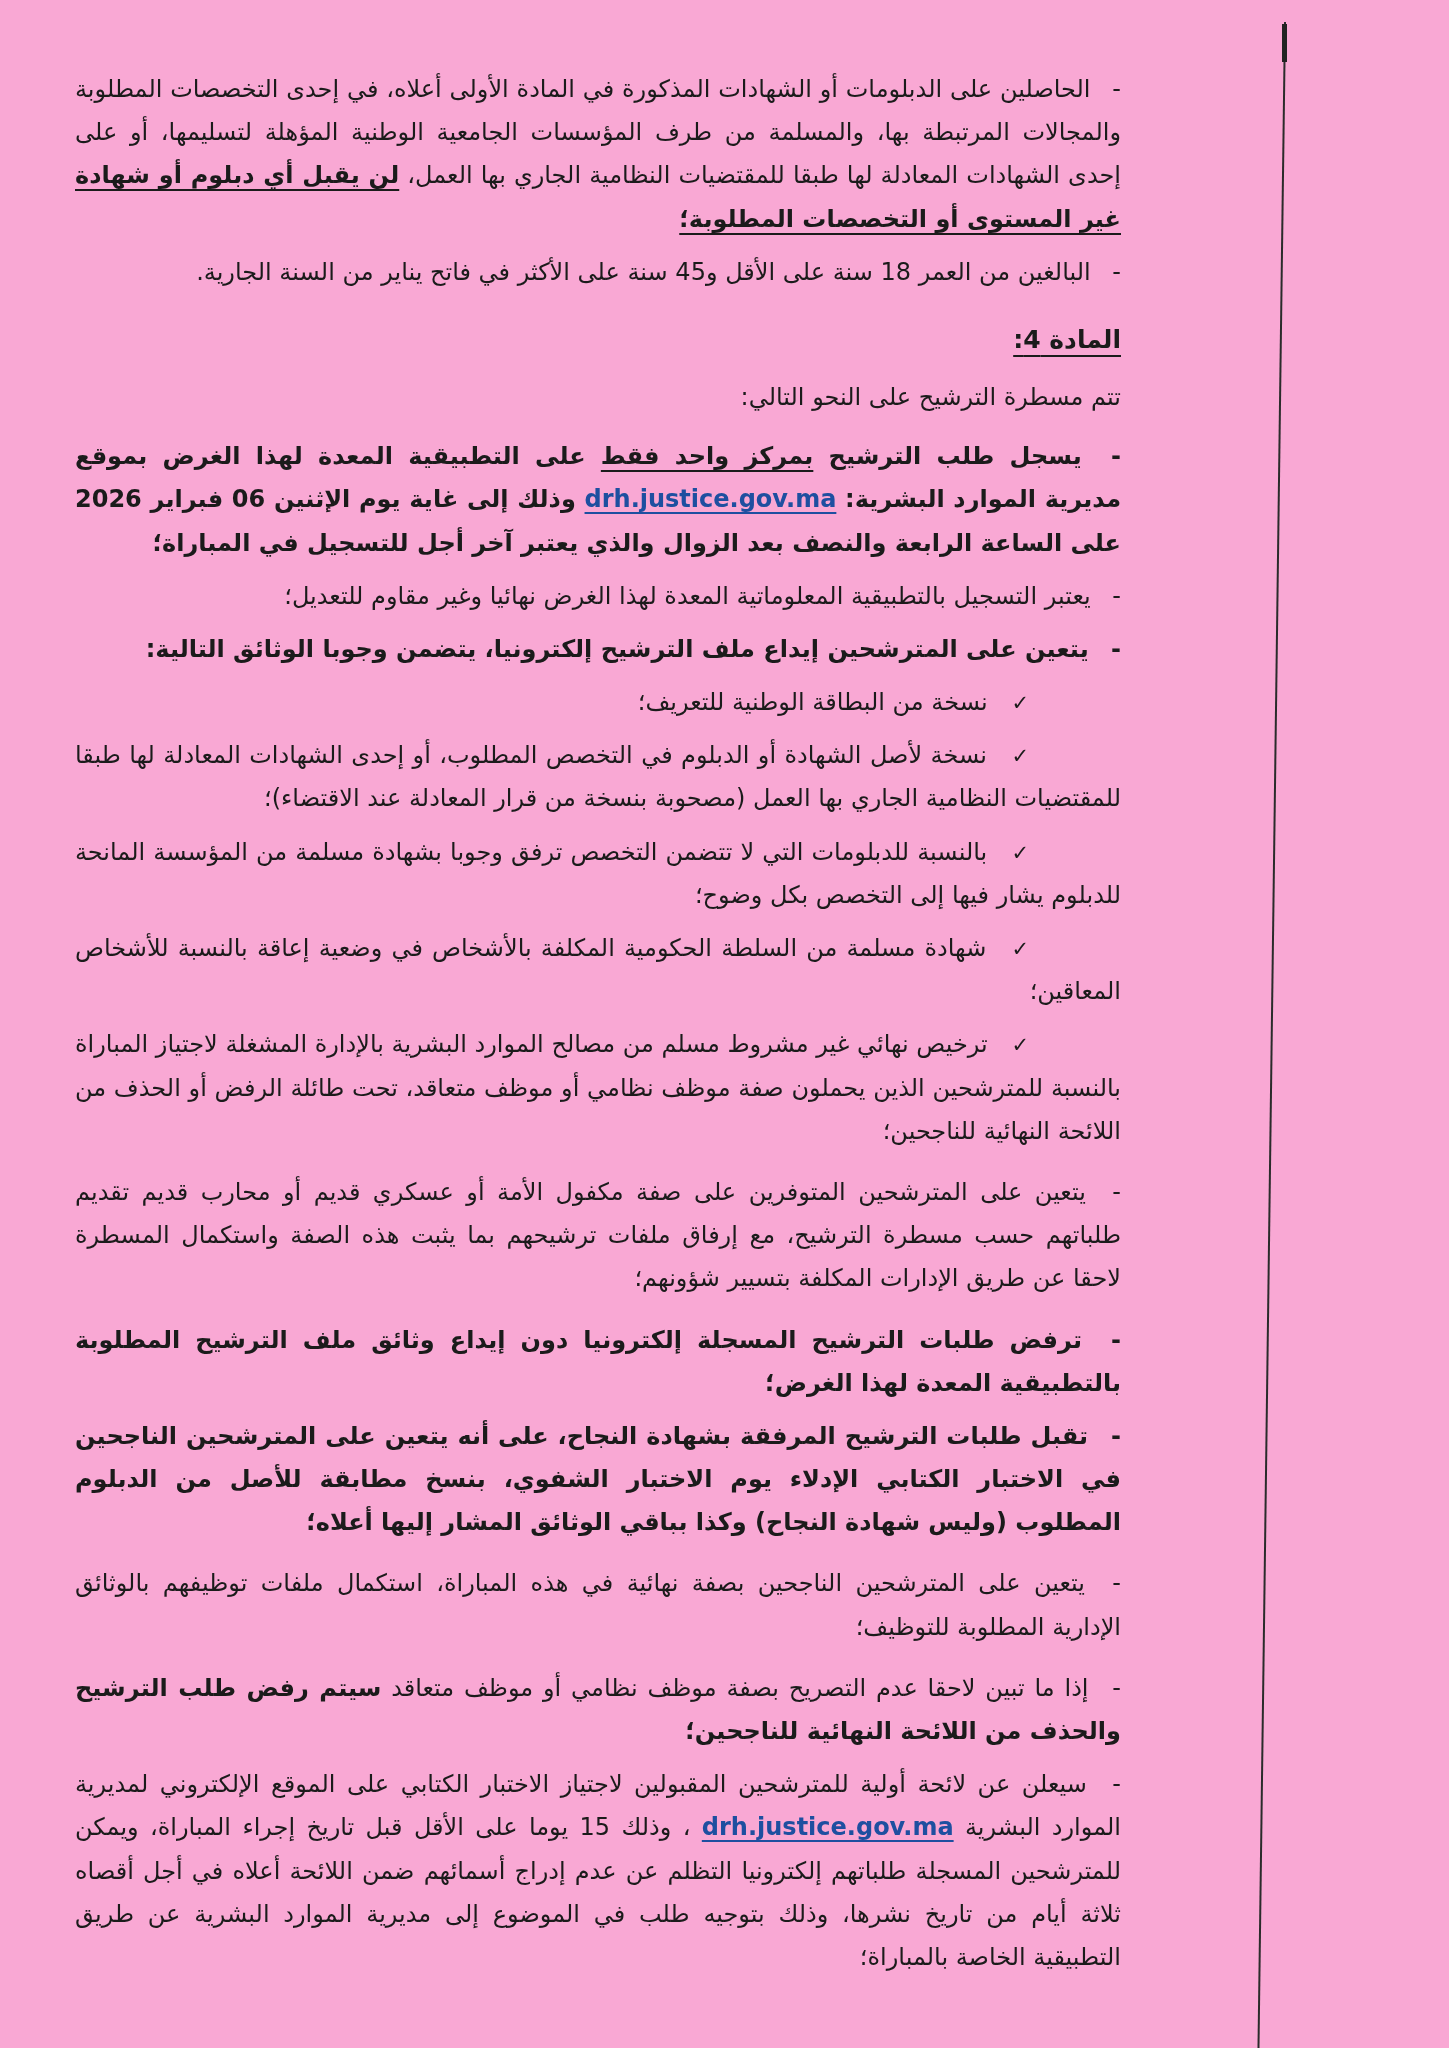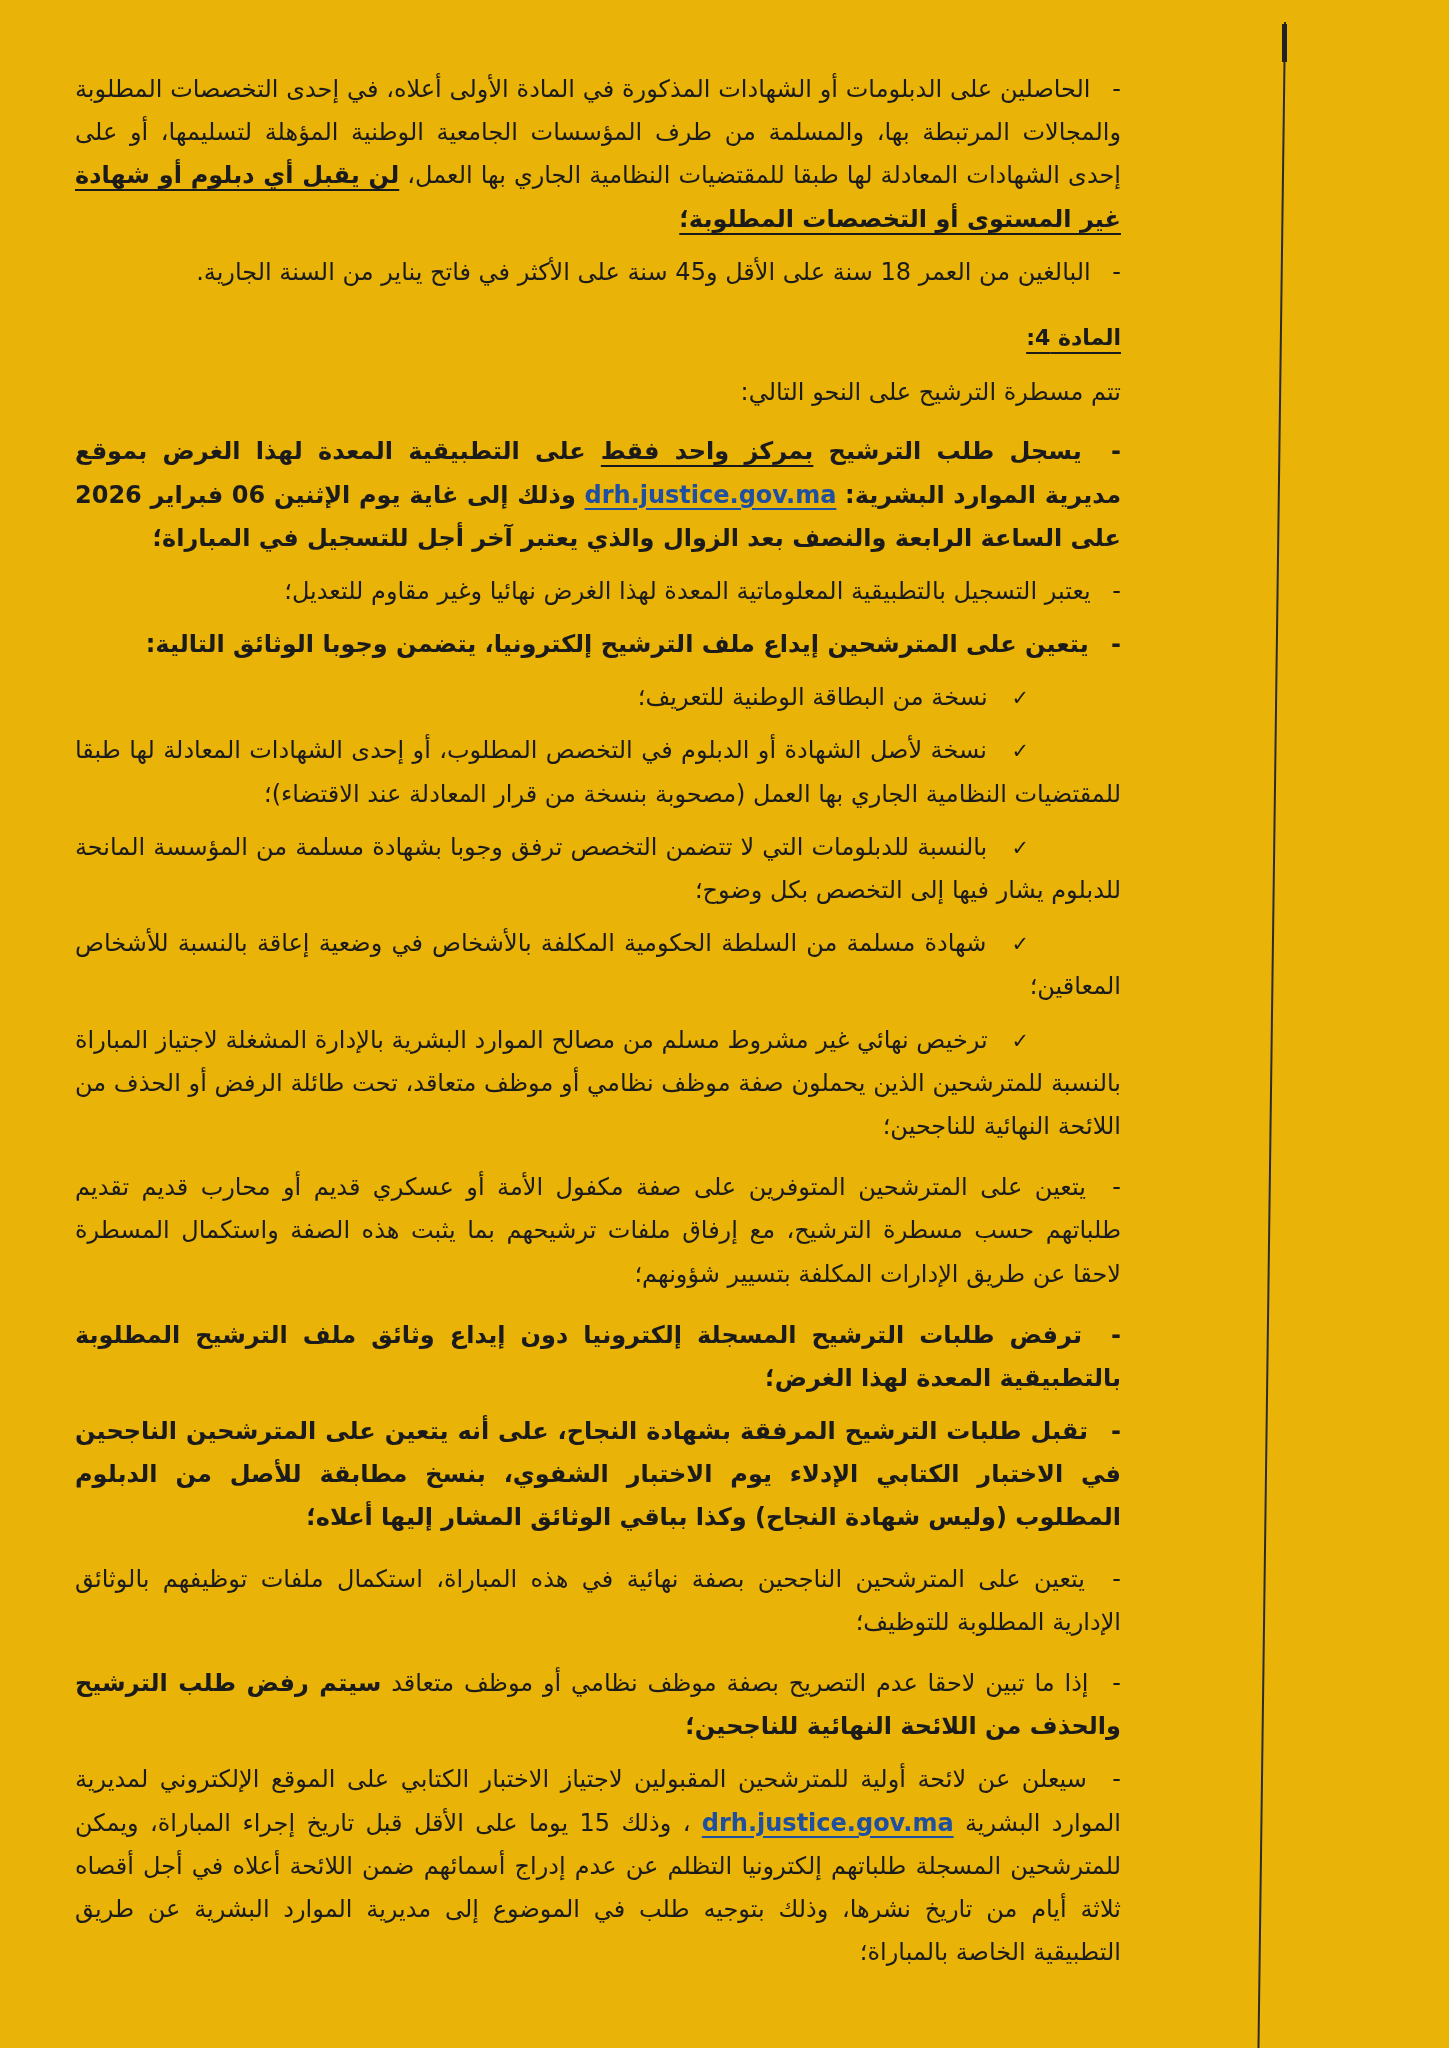--- a/index.html
+++ b/index.html
@@ -1,39 +1,39 @@
 <!DOCTYPE html>
 <html lang="ar" style="--text: #1b1b1b; --link: #1e4fa0;"><head>
 <meta charset="utf-8">
 <style>
   html, body { margin: 0; padding: 0; background: #ffffff; }
   .page {
     position: relative;
     width: 1449px;
     height: 2048px;
-    background: #eab308;
+    background: #f9a8d4;
     overflow: hidden;
     direction: rtl;
     font-family: "DejaVu Sans", sans-serif;
     color: var(--text, #1b1b1b);
   }
   .content {
     position: absolute;
     top: 68px;
     right: 328px;
     width: 1046px;
   }
   p { margin: 0 0 10px 0; font-size: 24px; line-height: 1.8; text-align: justify; }
   .bullet .marker { display: inline-block; margin-left: 14px; }
   .doc-item { text-indent: 46px; }
   .doc-item .check { display: inline-block; margin-left: 16px; font-size: 21px; }
   .bold { font-weight: bold; }
   .bu { font-weight: bold; text-decoration: underline; text-underline-offset: 6px; }
   .article-title {
-    font-size: 22px; font-weight: bold; text-decoration: underline;
+    font-size: 25px; font-weight: bold; text-decoration: underline;
     text-underline-offset: 7px; margin: 26px 0 16px 0; line-height: 1.6;
   }
   .mt-lg { margin-top: 54px; }
   .lead { margin-bottom: 16px; }
   .doc-link { color: var(--link, #1e4fa0); font-weight: bold; text-decoration: underline; text-underline-offset: 5px; }
   .gap-sm { height: 8px; }
   .scan-line {
     position: absolute; left: 1284px; top: 22px; width: 2px; height: 2030px;
     background: #2b2b2b; transform-origin: top center; transform: rotate(0.75deg);
   }

